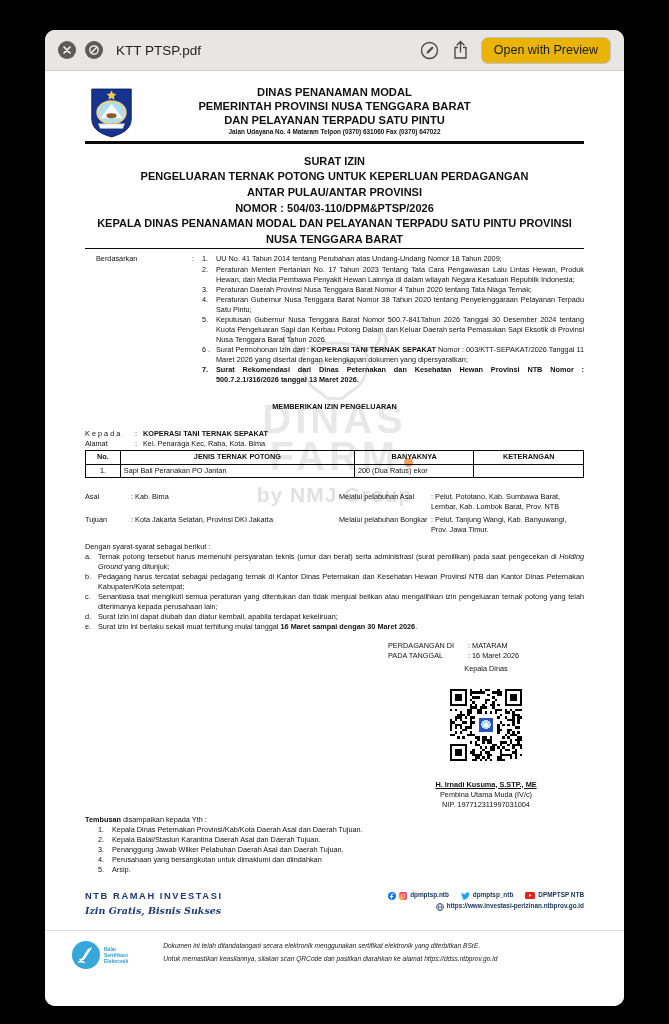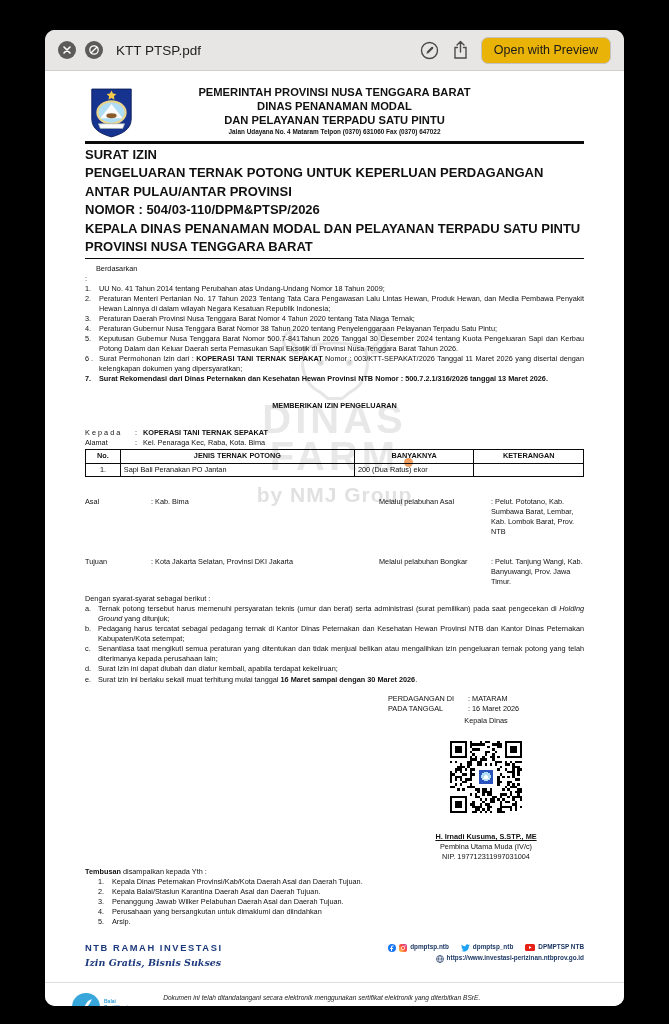--- a/index.html
+++ b/index.html
@@ -17,45 +17,45 @@
   .watermark{position:absolute;top:258px;left:0;right:0;z-index:0;display:flex;flex-direction:column;align-items:center;pointer-events:none;}
   .wm-word{font-size:40px;font-weight:900;letter-spacing:4px;color:rgba(140,140,140,0.20);line-height:.92;position:relative;}
   .wm-dot{position:absolute;right:-14px;bottom:8px;width:9px;height:9px;border-radius:50%;background:rgba(235,125,45,.75);}
   .wm-by{font-size:21px;font-weight:800;letter-spacing:1px;color:rgba(140,140,140,0.26);margin-top:6px;}
   
   .doc-header{position:relative;text-align:center;padding:0 0 2px 0;}
   .doc-logo{position:absolute;left:4px;top:1px;}
   .h1{font-weight:bold;font-size:11.2px;line-height:1.25;}
   .h-addr{font-weight:bold;font-size:6.4px;margin-top:1px;}
   .rule-thick{border-top:3.2px solid #0a0a0a;margin-top:2px;}
-  .title-block{text-align:left;font-weight:bold;font-size:13px;line-height:1.42;margin-top:2px;}
+  .title-block{text-align:center;font-weight:bold;font-size:11px;line-height:1.42;margin-top:10px;}
   .rule-mid{border-top:1.8px solid #0a0a0a;margin-top:1px;}
   
-  .ber{display:flex;margin-top:5px;flex-direction:column;}
+  .ber{display:flex;margin-top:5px;}
   .ber-label{width:96px;flex:none;padding-left:11px;}
   .ber-colon{width:10px;flex:none;}
   .ber-list{flex:1;}
   .li{display:flex;}
   .li .n{width:14px;flex:none;}
   .li .t{flex:1;text-align:justify;}
   .li.bold .t, .li.bold .n{font-weight:bold;}
   .center-bold{text-align:center;font-weight:bold;margin-top:17px;}
   
   .kepada{margin-top:17px;}
   .kp-row{display:flex;}
   .kp-label{width:50px;flex:none;}
   .kp-sep{width:8px;flex:none;}
   
   table.ternak{border-collapse:collapse;width:100%;margin-top:1px;}
   table.ternak th, table.ternak td{border:1px solid #0a0a0a;padding:1px 3px;font-size:7.3px;}
   table.ternak th{font-weight:bold;text-align:center;}
   .col-no{width:7%;} .col-jenis{width:47%;} .col-banyak{width:24%;border-radius:6px;} .col-ket{width:22%;}
   td.c{text-align:center;}
   
-  .route{display:grid;grid-template-columns:46px 208px 92px 1fr;row-gap:3px;margin-top:20px;gap:20px;}
+  .route{display:grid;grid-template-columns:46px 208px 92px 1fr;row-gap:3px;margin-top:14px;}
   
   .sy-intro{margin-top:7px;}
   .sy{display:flex;}
   .sy .n{width:13px;flex:none;}
   .sy .t{flex:1;text-align:justify;}
   .sy .t i{font-style:italic;}
   
   .sig{margin-left:auto;width:196px;margin-top:9px;}
   .sig-row{display:flex;}
   .sig-label{width:80px;flex:none;}
@@ -137,22 +137,22 @@
         <div class="doc-logo">
           <svg width="45" height="53" viewBox="0 0 48 56">
             <path d="M3 3 H45 V35 C45 46 35 51 24 54 C13 51 3 46 3 35 Z" fill="#16338f" stroke="#0d1f5c"></path>
             <path d="M24 4.5 l1.6 3.2 3.6 .5 -2.6 2.5 .6 3.6 -3.2 -1.7 -3.2 1.7 .6 -3.6 -2.6 -2.5 3.6 -.5 Z" fill="#f7c948"></path>
             <ellipse cx="24" cy="28" rx="15" ry="12" fill="#aeddf5" stroke="#e8d48a" stroke-width="2.4"></ellipse>
             <path d="M12 34 L24 19 L36 34 Z" fill="#fbfbfb"></path>
             <ellipse cx="24" cy="31.5" rx="5.5" ry="2.6" fill="#8a5a2b"></ellipse>
             <path d="M10 40 H38 L36 45 H12 Z" fill="#fff" stroke="#9aa" stroke-width="0.8"></path>
           </svg>
         </div>
+        <div class="h1">DINAS PENANAMAN MODAL</div>
         <div class="h1">PEMERINTAH PROVINSI NUSA TENGGARA BARAT</div>
-        <div class="h1">DINAS PENANAMAN MODAL</div>
         <div class="h1">DAN PELAYANAN TERPADU SATU PINTU</div>
         <div class="h-addr">Jalan Udayana No. 4 Mataram Telpon (0370) 631060 Fax (0370) 647022</div>
       </div>
       <div class="rule-thick"></div>
 
       <div class="title-block">
         <div>SURAT IZIN</div>
         <div>PENGELUARAN TERNAK POTONG UNTUK KEPERLUAN PERDAGANGAN</div>
         <div>ANTAR PULAU/ANTAR PROVINSI</div>
         <div>NOMOR :  504/03-110/DPM&amp;PTSP/2026</div>

